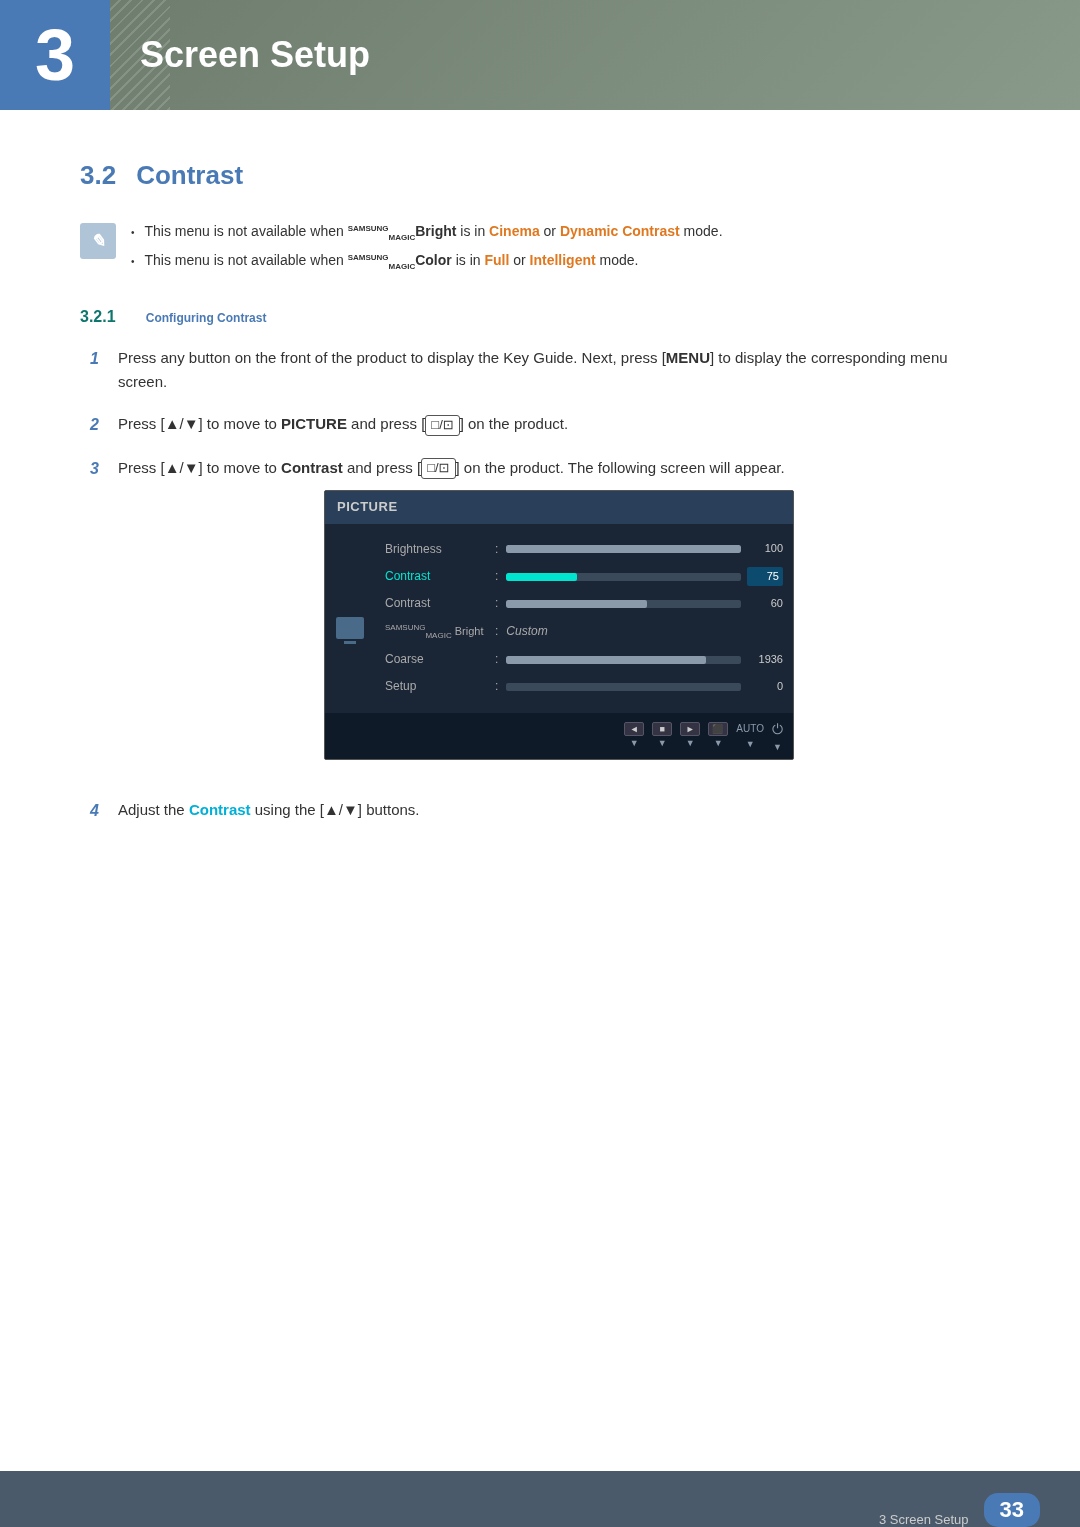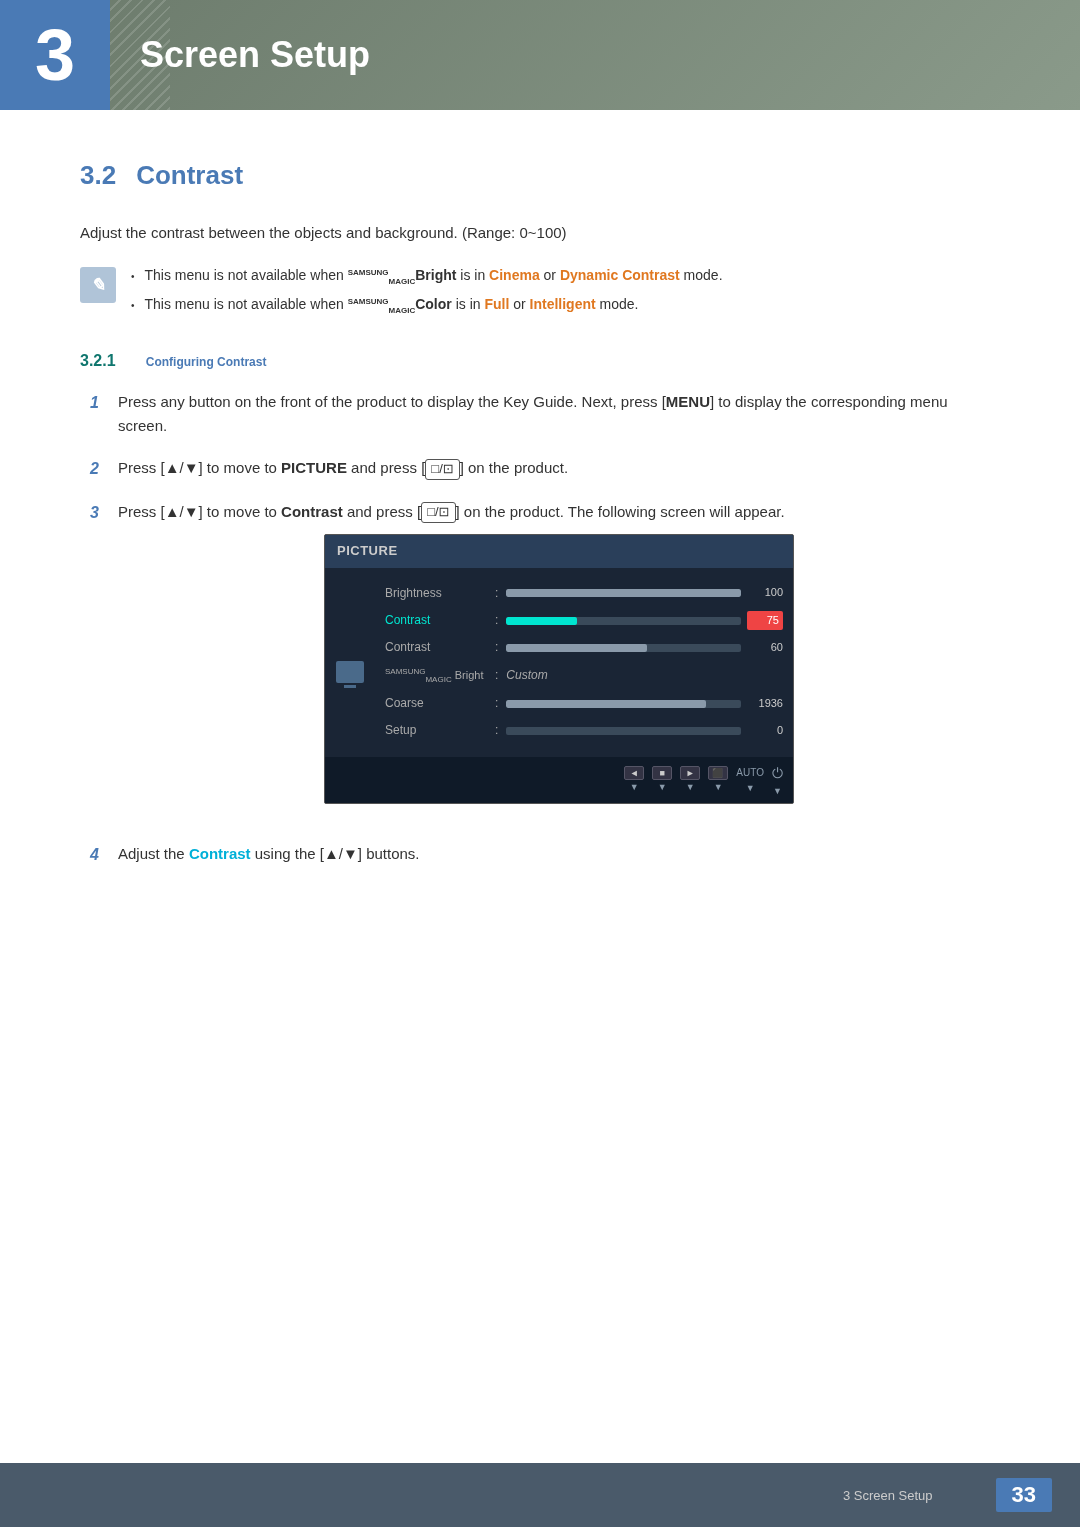--- a/index.html
+++ b/index.html
@@ -271,21 +271,21 @@
     .bar-fill.coarse { background: #8a9aaa; width: 85%; }
     .bar-fill.fine { background: #8a9aaa; width: 0%; }
     .bar-value {
       color: #ccc;
       font-size: 11px;
       width: 36px;
       text-align: right;
       margin-left: 6px;
     }
     .bar-value.selected {
-      background: #ef4444;
+      background: #0c4a6e;
       color: #fff;
       padding: 1px 4px;
       border-radius: 2px;
       font-size: 11px;
     }
     .menu-row-text {
       color: #aaa;
       font-size: 12px;
       font-style: italic;
     }
@@ -322,40 +322,39 @@
       color: #8a9aaa;
       font-size: 10px;
     }
 
     
     .footer {
       position: absolute;
       bottom: 0;
       left: 0;
       right: 0;
-      height: 64px;
+      height: 56px;
       background: #4a5a6a;
       display: flex;
-      align-items: center;
+      align-items: flex-end;
       justify-content: flex-end;
-      padding: 0 28px;
+      padding: 0 40px;
     }
     .footer-text {
       color: #ccc;
       font-size: 13px;
       margin-right: 15px;
     }
     .footer-number {
       background: #4a7ab5;
       color: #fff;
       font-size: 22px;
       font-weight: bold;
       padding: 4px 16px;
-      border-radius: 2px;
-      margin-left: 48px;
+      border-radius: 14px;
     }
 
     
     .magic-text {
       display: inline-block;
       font-size: 13px;
       text-align: center;
     }
     .magic-super {
       font-size: 8px;
@@ -378,21 +377,20 @@
   <div class="header-title">Screen Setup</div>
 </div>
 
 <div class="content">
 
   <div class="section-heading">
     <span class="section-number">3.2</span>
     <span class="section-title">Contrast</span>
   </div>
 
-  <p class="description">Adjust the contrast between the objects and background. (Range: 0~100)</p>
 
   <div class="note-box">
     <div class="note-icon">
       <span class="note-icon-inner">✎</span>
     </div>
     <div class="note-content">
       <div class="note-item">
         <span class="bullet">•</span>
         <span>
           This menu is not available when <span class="magic-text"><sup class="magic-super">SAMSUNG</sup><sub class="magic-sub">MAGIC</sub></span><span class="bold">Bright</span> is in <span class="orange bold">Cinema</span> or <span class="orange bold">Dynamic Contrast</span> mode.

